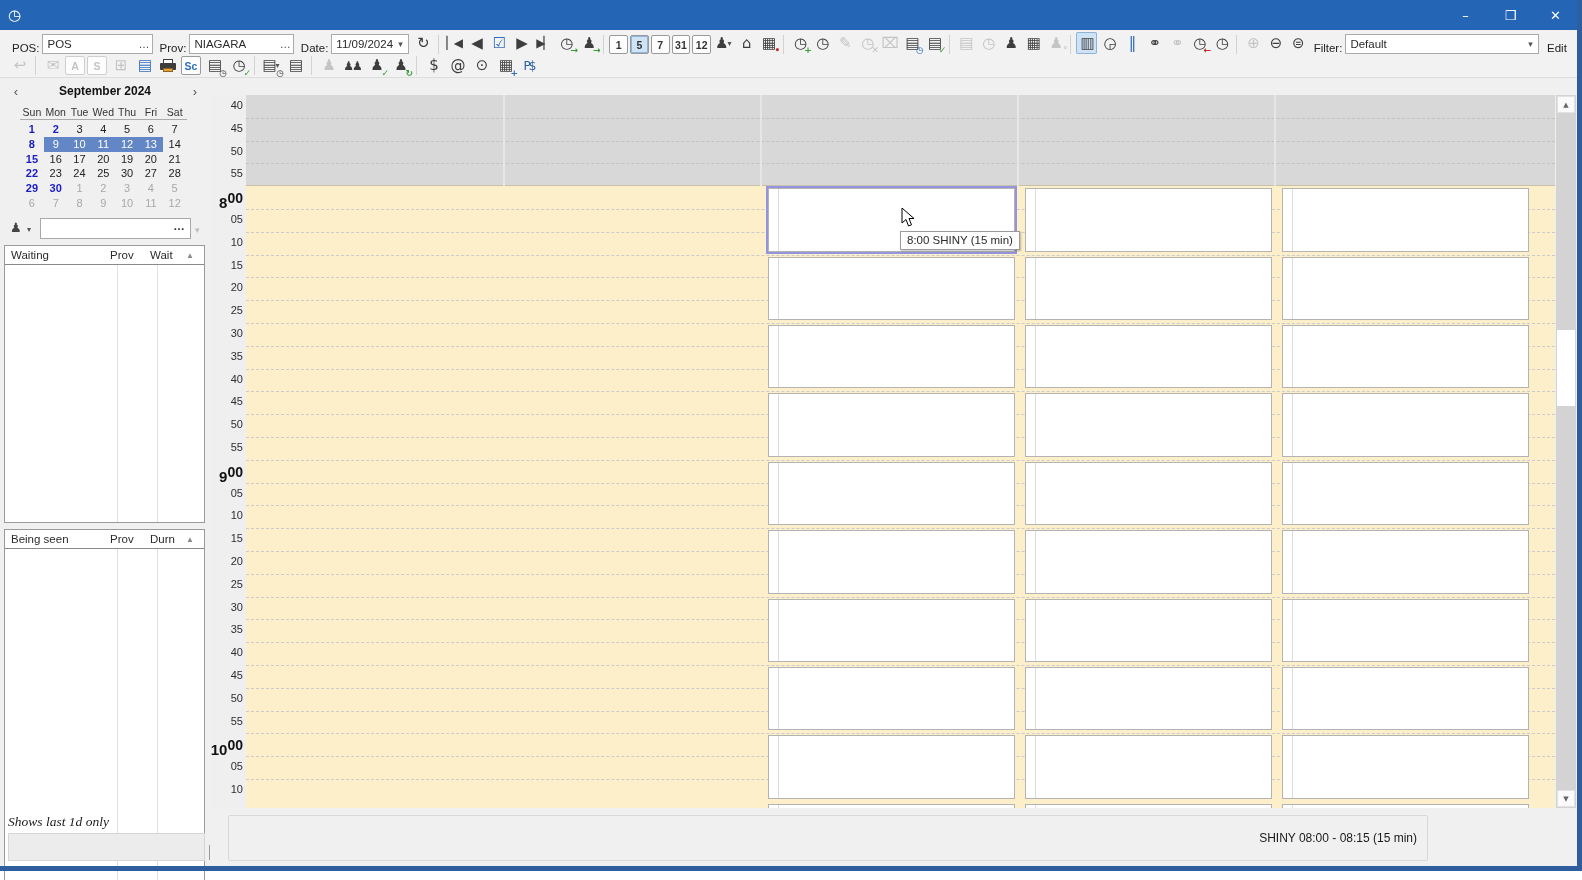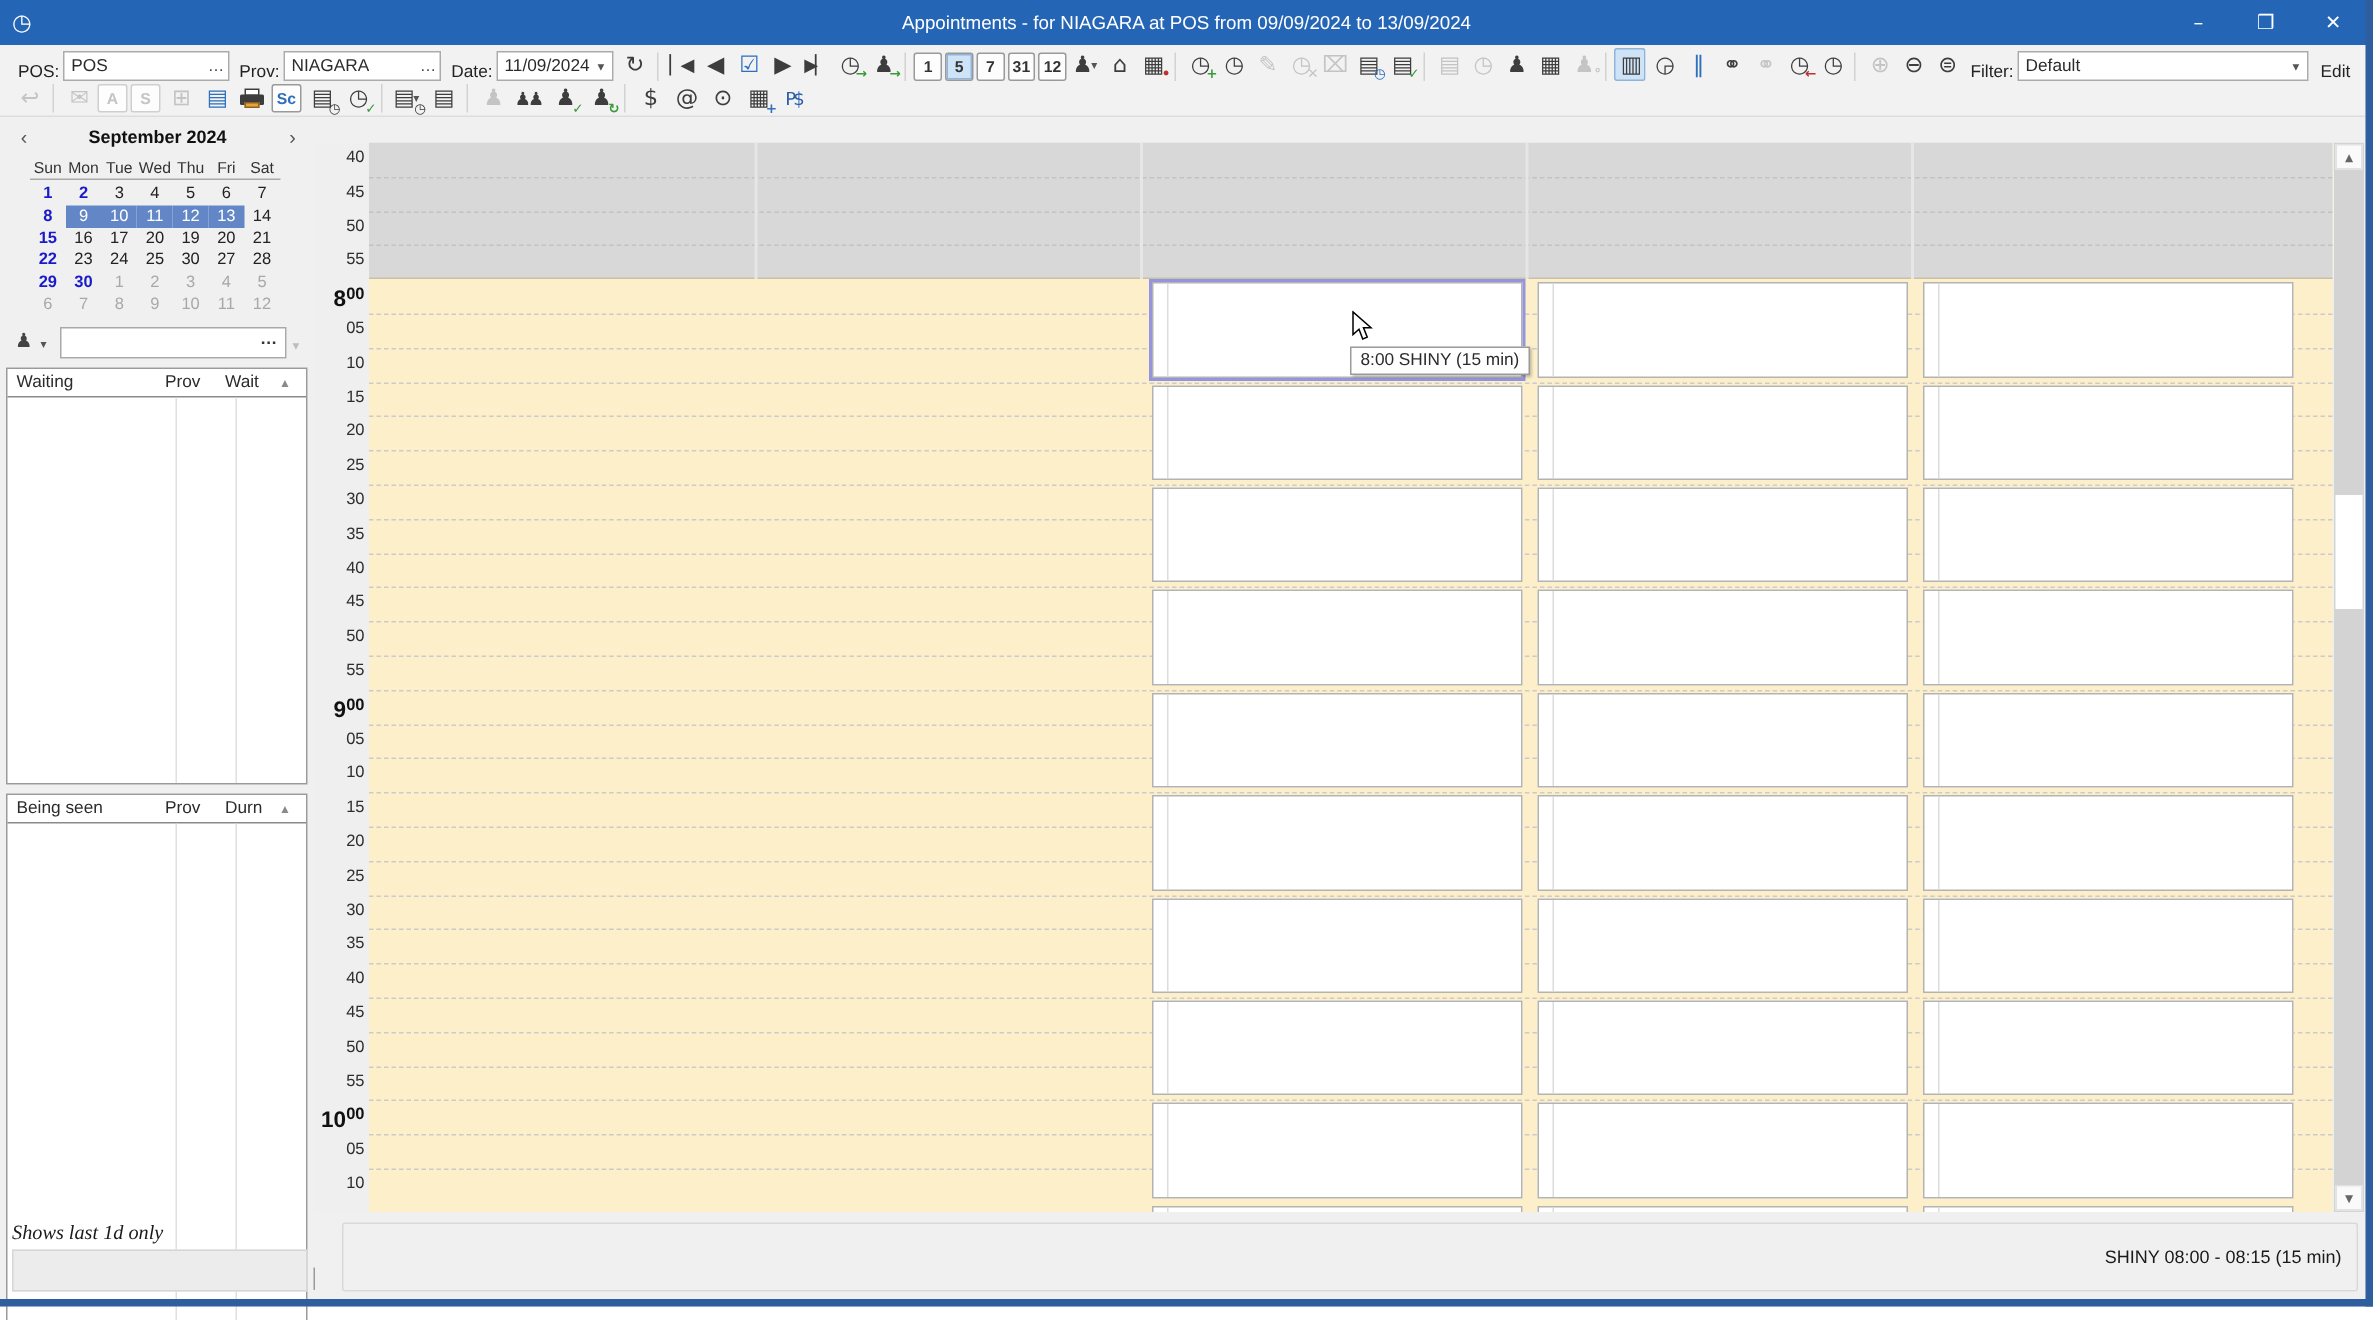--- a/index.html
+++ b/index.html
@@ -96,49 +96,48 @@
   #active-underline { position:absolute; top:14px; height:2px; background:#c9c9c9; }
   #grid { position:absolute; left:0; top:17px; width:1372px; height:713px; overflow:hidden; background:#efefef; }
   #cream { position:absolute; left:36px; top:0; width:1309px; height:713px; background:#fcefc9; }
   #band { position:absolute; left:36px; top:0; width:1309px; height:91px; background:#d8d8d8; border-bottom:1px solid #c9c0a8; }
   .gridline { position:absolute; left:36px; width:1309px; height:0; border-top:1px dashed #cbcbcb; }
   .gridline.bandline { border-top-color:#c2c2c2; }
   .band-sep { position:absolute; top:0; height:91px; width:2px; background:#e6e6e6; }
   .time-row { position:absolute; left:0; width:33px; text-align:right; }
   .time-row .tmin { font-size:11px; color:#2e2e2e; }
   .time-row .th { font-size:15px; font-weight:bold; color:#111; }
-  .time-row .th00 { font-size:11px; font-weight:bold; color:#111; vertical-align:5px; }
+  .time-row .th00 { font-size:14px; font-weight:bold; color:#111; vertical-align:5px; }
   .slot { position:absolute; width:247px; background:#fff; border:1px solid #b3b3b3; }
   .slot::before { content:""; position:absolute; left:9px; top:0; bottom:0; width:1px; background:#dcdcdc; }
   .slot.sel { outline:2px solid #9495de; }
   #tooltip { position:absolute; left:690px; top:136px; height:19px; background:#fefefe; border:1px solid #9a9a9a;
     box-shadow:1px 1px 2px rgba(0,0,0,0.25); padding:2px 6px 0 6px; font-size:11.5px; white-space:nowrap; }
   #cursor { position:absolute; left:691px; top:112px; }
 
   #vscroll { position:absolute; left:1346px; top:0; width:20px; height:713px; background:#d3d3d3; }
   .sbtn { position:absolute; left:1px; width:18px; height:17px; background:#fafafa; border:1px solid #e2e2e2;
     text-align:center; font-size:7px; color:#666; line-height:16px; font-family:"DejaVu Sans",sans-serif; }
   #sb-up { top:1px; } #sb-down { bottom:1px; }
   #sb-thumb { position:absolute; left:1px; top:235px; width:18px; height:76px; background:#fff; }
 
-  #statusbar { position:absolute; left:18px; top:737px; width:1344px; height:46px; background:#f0f0f0;
+  #statusbar { position:absolute; left:18px; top:737px; width:1200px; height:46px; background:#f0f0f0;
     border:1px solid #d9d9d9; border-radius:2px; }
   #status-text { position:absolute; right:10px; top:15px; font-size:12px; color:#1a1a1a; }
 
   #border-right { position:absolute; left:1577px; top:0; width:5px; height:871px; background:#2f5e9e; }
   #border-bottom { position:absolute; left:0; top:866px; width:1582px; height:5px; background:#2f5e9e; }
 </style>
 </head>
 <body>
 
 <div id="win">
 
   <div id="titlebar">
     <span id="app-icon">◷</span>
-    <span id="title">Appointments - for NIAGARA at POS from 09/09/2024 to 13/09/2024</span>
     <div id="winbtns">
       <span class="wbtn">–</span>
       <span class="wbtn">❒</span>
       <span class="wbtn">✕</span>
     </div>
   </div>
 
   <div id="toolbar1" class="toolbar">
       <span class="tb-label">POS:</span>
       <div class="tb-combo" style="width: 118px;">

